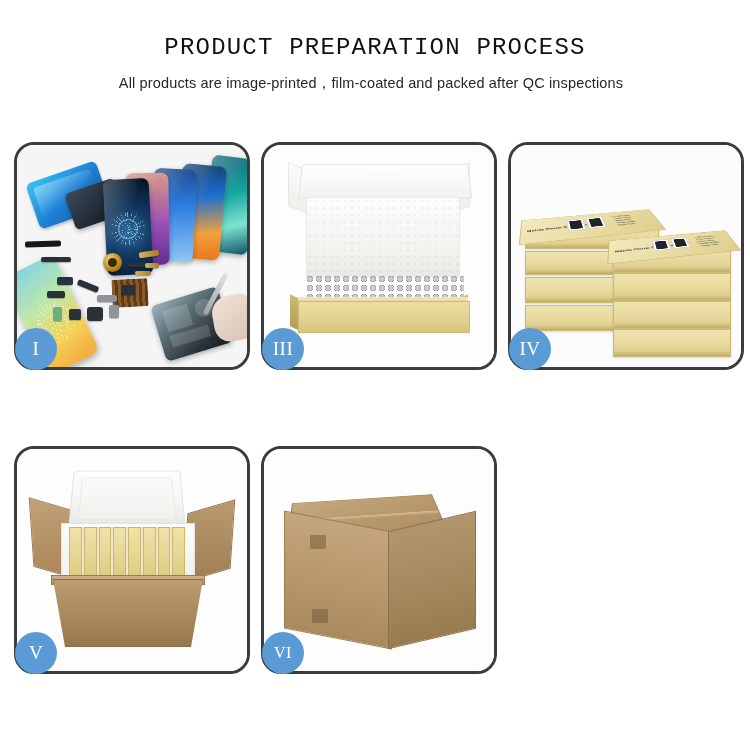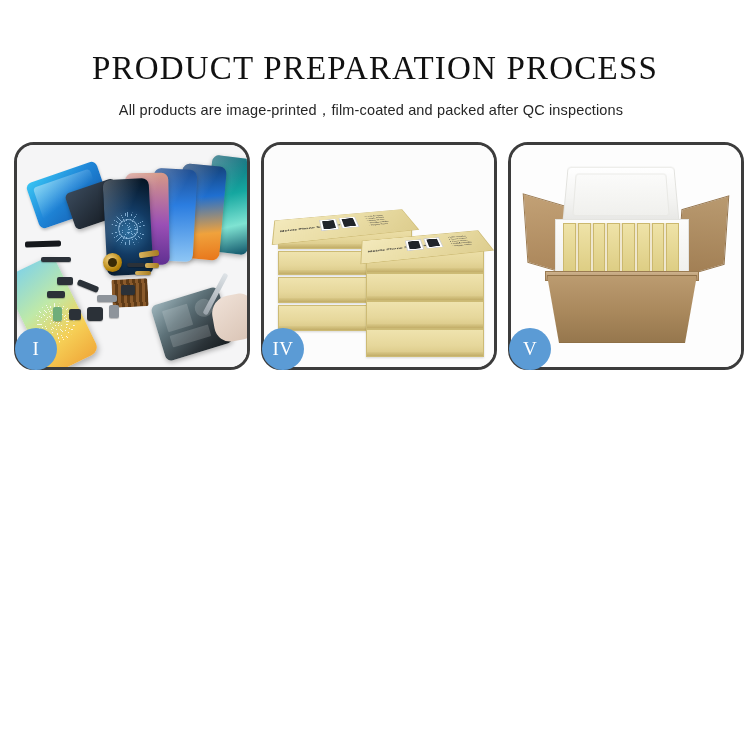--- a/index.html
+++ b/index.html
@@ -20,27 +20,27 @@
     position: relative;
     background: #ffffff;
   }
 
   
   .header {
     padding-top: 36px;
     text-align: center;
   }
   .title {
-    font-size: 33px;
+    font-size: 24px;
     font-weight: 400;
     letter-spacing: 1.2px;
     color: #111111;
     line-height: 1;
-    margin: 16px;
-    font-family: Liberation Serif, serif;
+    margin: 0;
+    font-family: Liberation Mono, monospace;
   }
   .subtitle {
     margin: 14px 8px 0 0;
     font-size: 14.5px;
     color: #262626;
     letter-spacing: 0.15px;
     font-family: "Liberation Sans", sans-serif;
   }
 
   
@@ -495,20 +495,34 @@
           <i style="left:10px;top:34px;width:40px;height:12px;"></i>
           <i style="left:42px;top:8px;width:18px;height:18px;border-radius:50%;"></i>
         </div>
         <div class="tweezer"></div>
         <div class="hand"></div>
       </div>
       <div class="badge">I</div>
     </div>
 
 
+    <div class="panel">
+      <div class="panel-inner p3">
+        <div class="b3-flapL"></div>
+        <div class="b3-flapR"></div>
+        <div class="b3-lidback"></div>
+        <div class="b3-foam"></div>
+        <div class="b3-bubblerow"></div>
+        <div class="b3-sideL"></div>
+        <div class="b3-sideR"></div>
+        <div class="b3-rim"></div>
+        <div class="b3-front"></div>
+      </div>
+      <div class="badge">III</div>
+    </div>
 
     <div class="panel">
       <div class="panel-inner p4">
         <div class="stack">
 
           <div class="sbox" style="left:8px;top:66px;width:132px;height:22px;">
               <div class="edge"></div>
             </div>
           <div class="sbox" style="left:8px;top:92px;width:132px;height:22px;">
               <div class="edge"></div>
@@ -575,15 +589,27 @@
           <div class="ybox"></div>
           <div class="ybox"></div>
           <div class="ybox"></div>
         </div>
         <div class="v-rim"></div>
         <div class="v-body"></div>
       </div>
       <div class="badge">V</div>
     </div>
 
+    <div class="panel">
+      <div class="panel-inner p6">
+        <div class="c-top">
+          <div class="seam"></div>
+        </div>
+        <div class="c-front"></div>
+        <div class="c-side"></div>
+        <div class="tape-sq" style="left:46px;top:86px;"></div>
+        <div class="tape-sq" style="left:48px;top:160px;"></div>
+      </div>
+      <div class="badge small">VI</div>
+    </div>
 
   </div>
 </div>
 
 </body></html>

